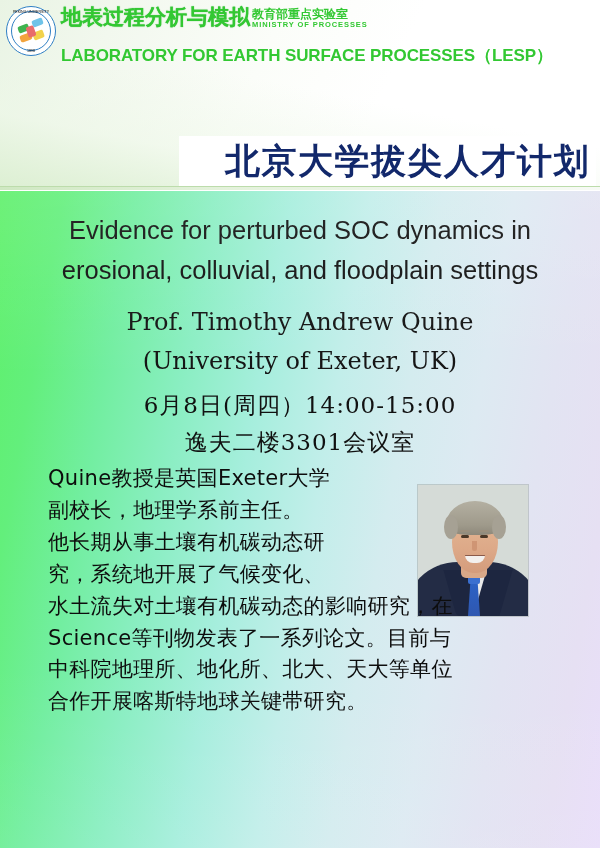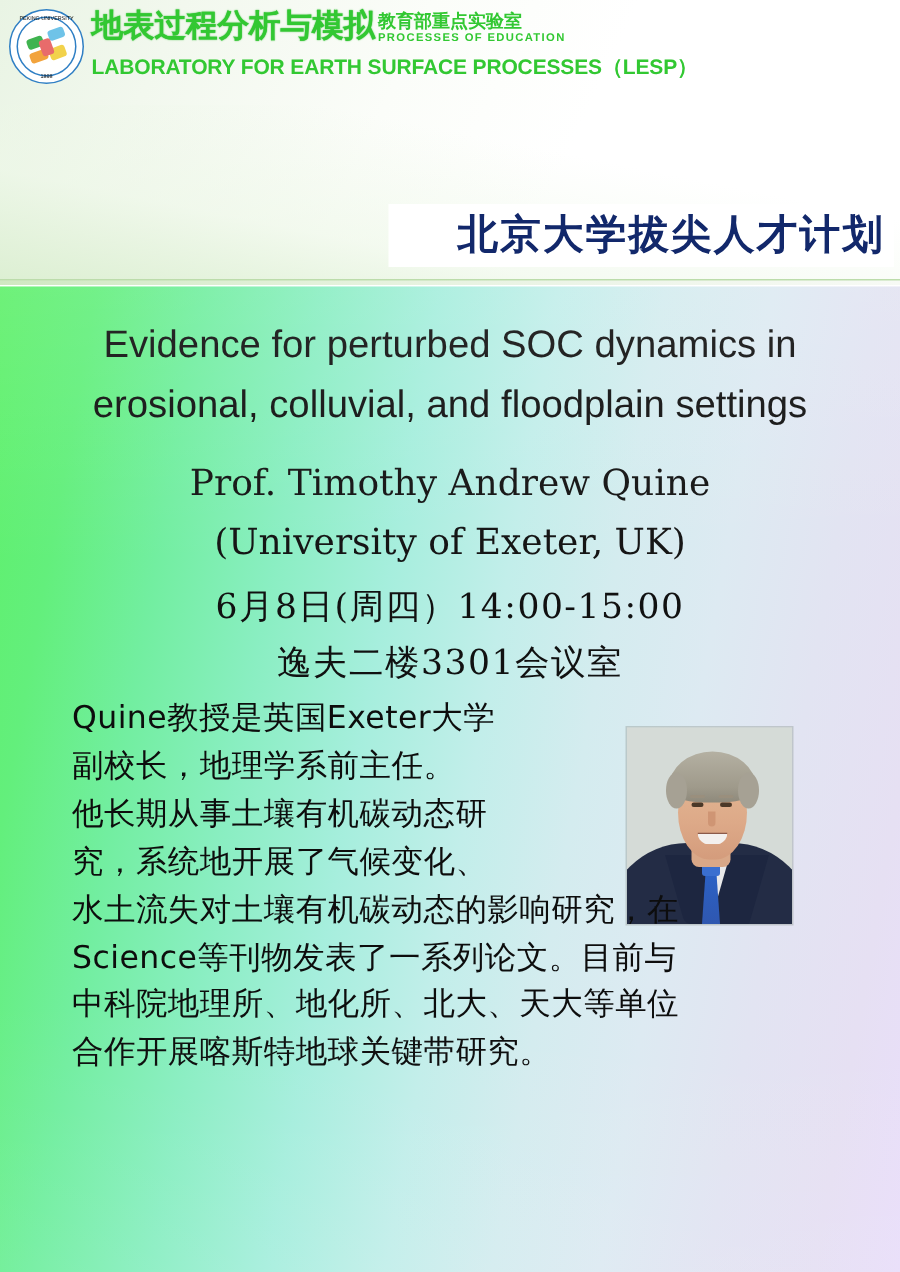--- a/index.html
+++ b/index.html
@@ -49,21 +49,21 @@
   .lesp-cn{
     font-size:21px;font-weight:bold;color:#32c832;letter-spacing:0px;
     text-shadow:0 0 1px #2ab52a;line-height:1;
     font-family:"DejaVu Sans","Liberation Sans",sans-serif;
   }
   .lesp-moe{margin-left:2px;line-height:1;}
   .lesp-moe-cn{font-size:12px;font-weight:bold;color:#32c832;letter-spacing:0;display:block;
     font-family:"DejaVu Sans","Liberation Sans",sans-serif;}
   .lesp-moe-en{font-size:7.5px;font-weight:bold;color:#32c832;letter-spacing:.9px;display:block;margin-top:1px;}
   .lesp-en{
-    font-size:14px;font-weight:bold;color:#32c832;letter-spacing:-0.1px;margin-top:9px;
+    font-size:17px;font-weight:bold;color:#32c832;letter-spacing:-0.1px;margin-top:19px;
     font-family:"Liberation Sans",sans-serif;
   }
 
   
   .pku{position:absolute;left:113px;top:71px;display:flex;align-items:center;}
   .pku-seal{width:46px;height:46px;border-radius:50%;background:#a3132b;position:relative;flex:0 0 auto;}
   .pku-seal::before{
     content:"";position:absolute;left:3px;top:3px;right:3px;bottom:3px;border-radius:50%;
     border:1.1px solid #ffffff;
   }
@@ -92,21 +92,21 @@
     word-spacing:3px;white-space:nowrap;
     font-family:"Liberation Sans",sans-serif;
   }
 
   
   .program{
     position:absolute;right:4px;top:136px;
     background:#ffffff;padding:2px 6px 4px 46px;
   }
   .program-text{
-    font-size:27px;color:#12286b;font-weight:bold;letter-spacing:1.5px;white-space:nowrap;
+    font-size:35px;color:#12286b;font-weight:bold;letter-spacing:1.5px;white-space:nowrap;
     font-family:"DejaVu Serif","Liberation Serif",serif;
   }
 
   .divider{
     position:absolute;left:0;top:186px;width:600px;height:5px;
     background:linear-gradient(to right,#cfe8c2 0%,#e3f1da 35%,#eef5ea 70%,#f7faf5 100%);
     border-top:1px solid #bcdcab;border-bottom:1px solid #d8ecce;
   }
 
   
@@ -232,21 +232,21 @@
             <i class="sb sb3"></i>
             <i class="sb sb4"></i>
             <i class="sb sb5"></i>
         </div>
       </div>
       <div class="lesp-text">
         <div class="lesp-row1">
           <span class="lesp-cn">地表过程分析与模拟</span>
           <span class="lesp-moe">
             <span class="lesp-moe-cn">教育部重点实验室</span>
-            <span class="lesp-moe-en">PROCESSES OF EDUCATION</span>
+            <span class="lesp-moe-en">MINISTRY OF PROCESSES</span>
           </span>
         </div>
         <div class="lesp-en">LABORATORY FOR EARTH SURFACE PROCESSES（LESP）</div>
       </div>
     </div>
 
 
     <div class="program">
       <div class="program-text">北京大学拔尖人才计划</div>
     </div>

